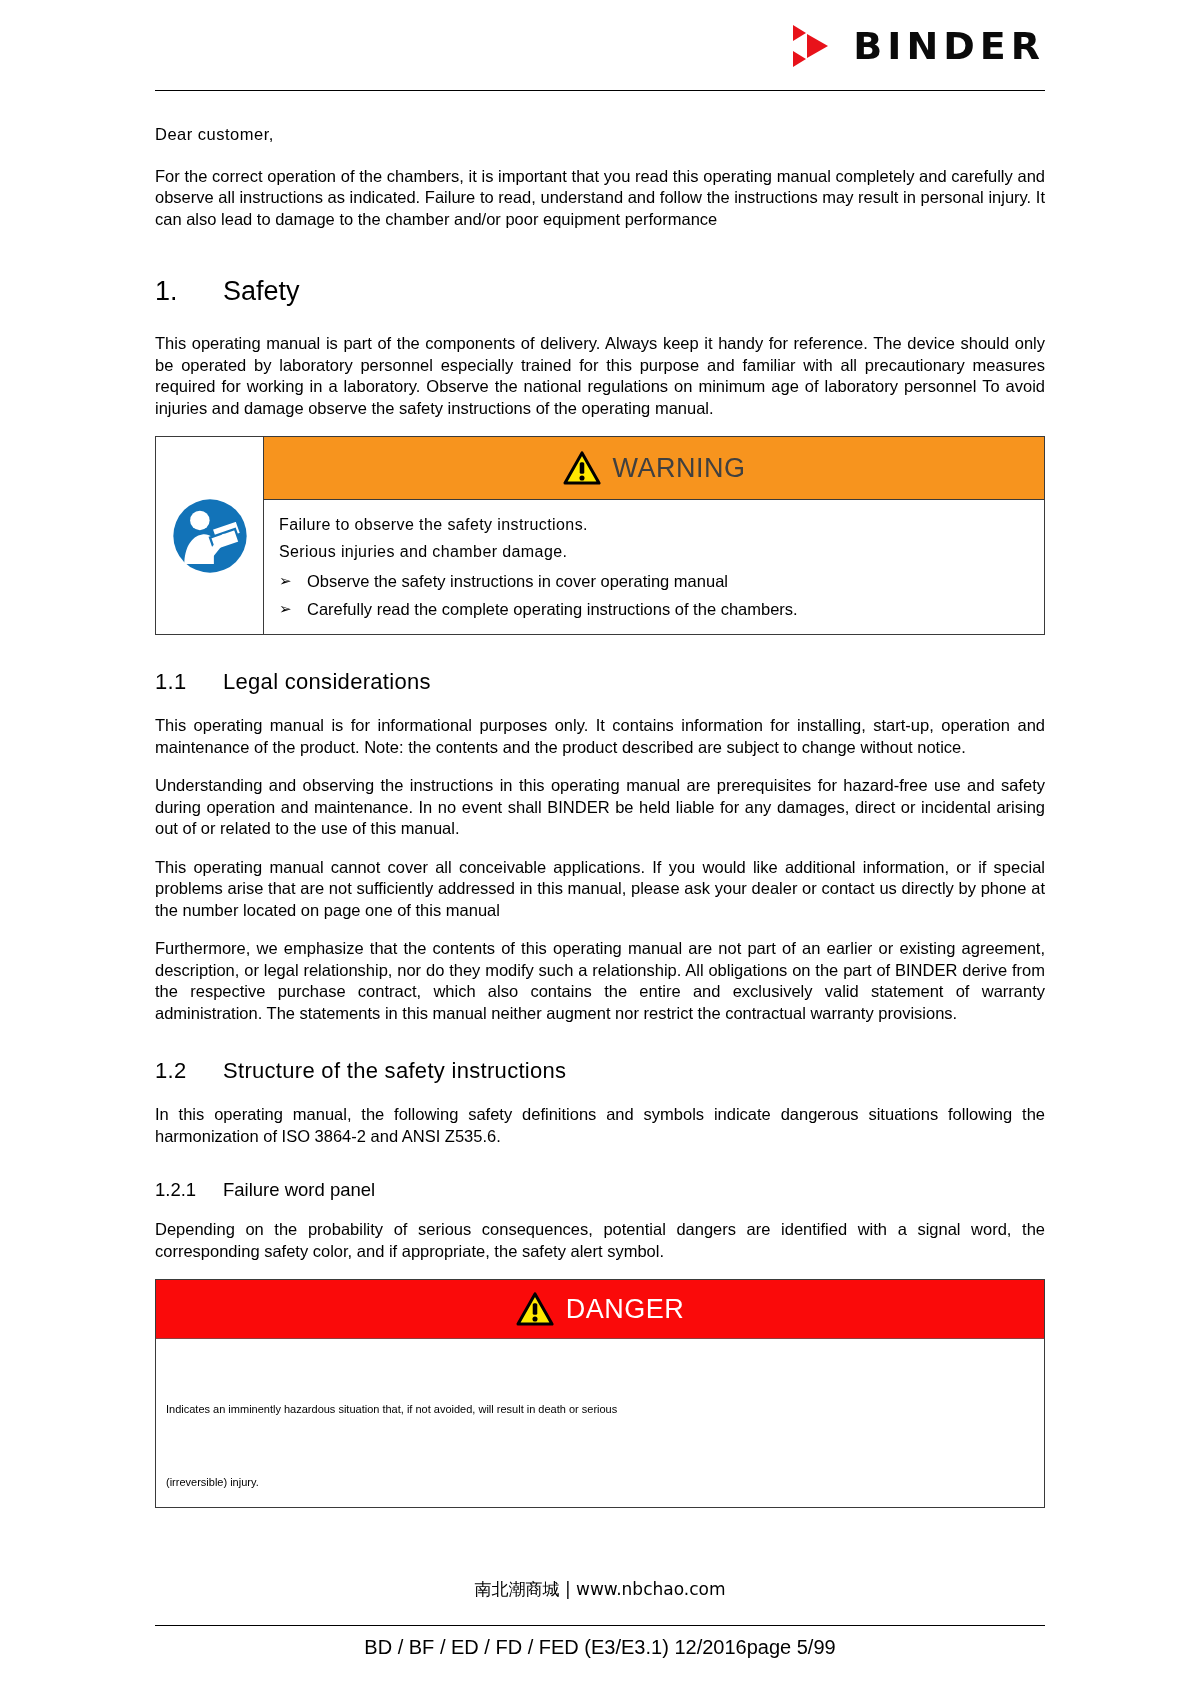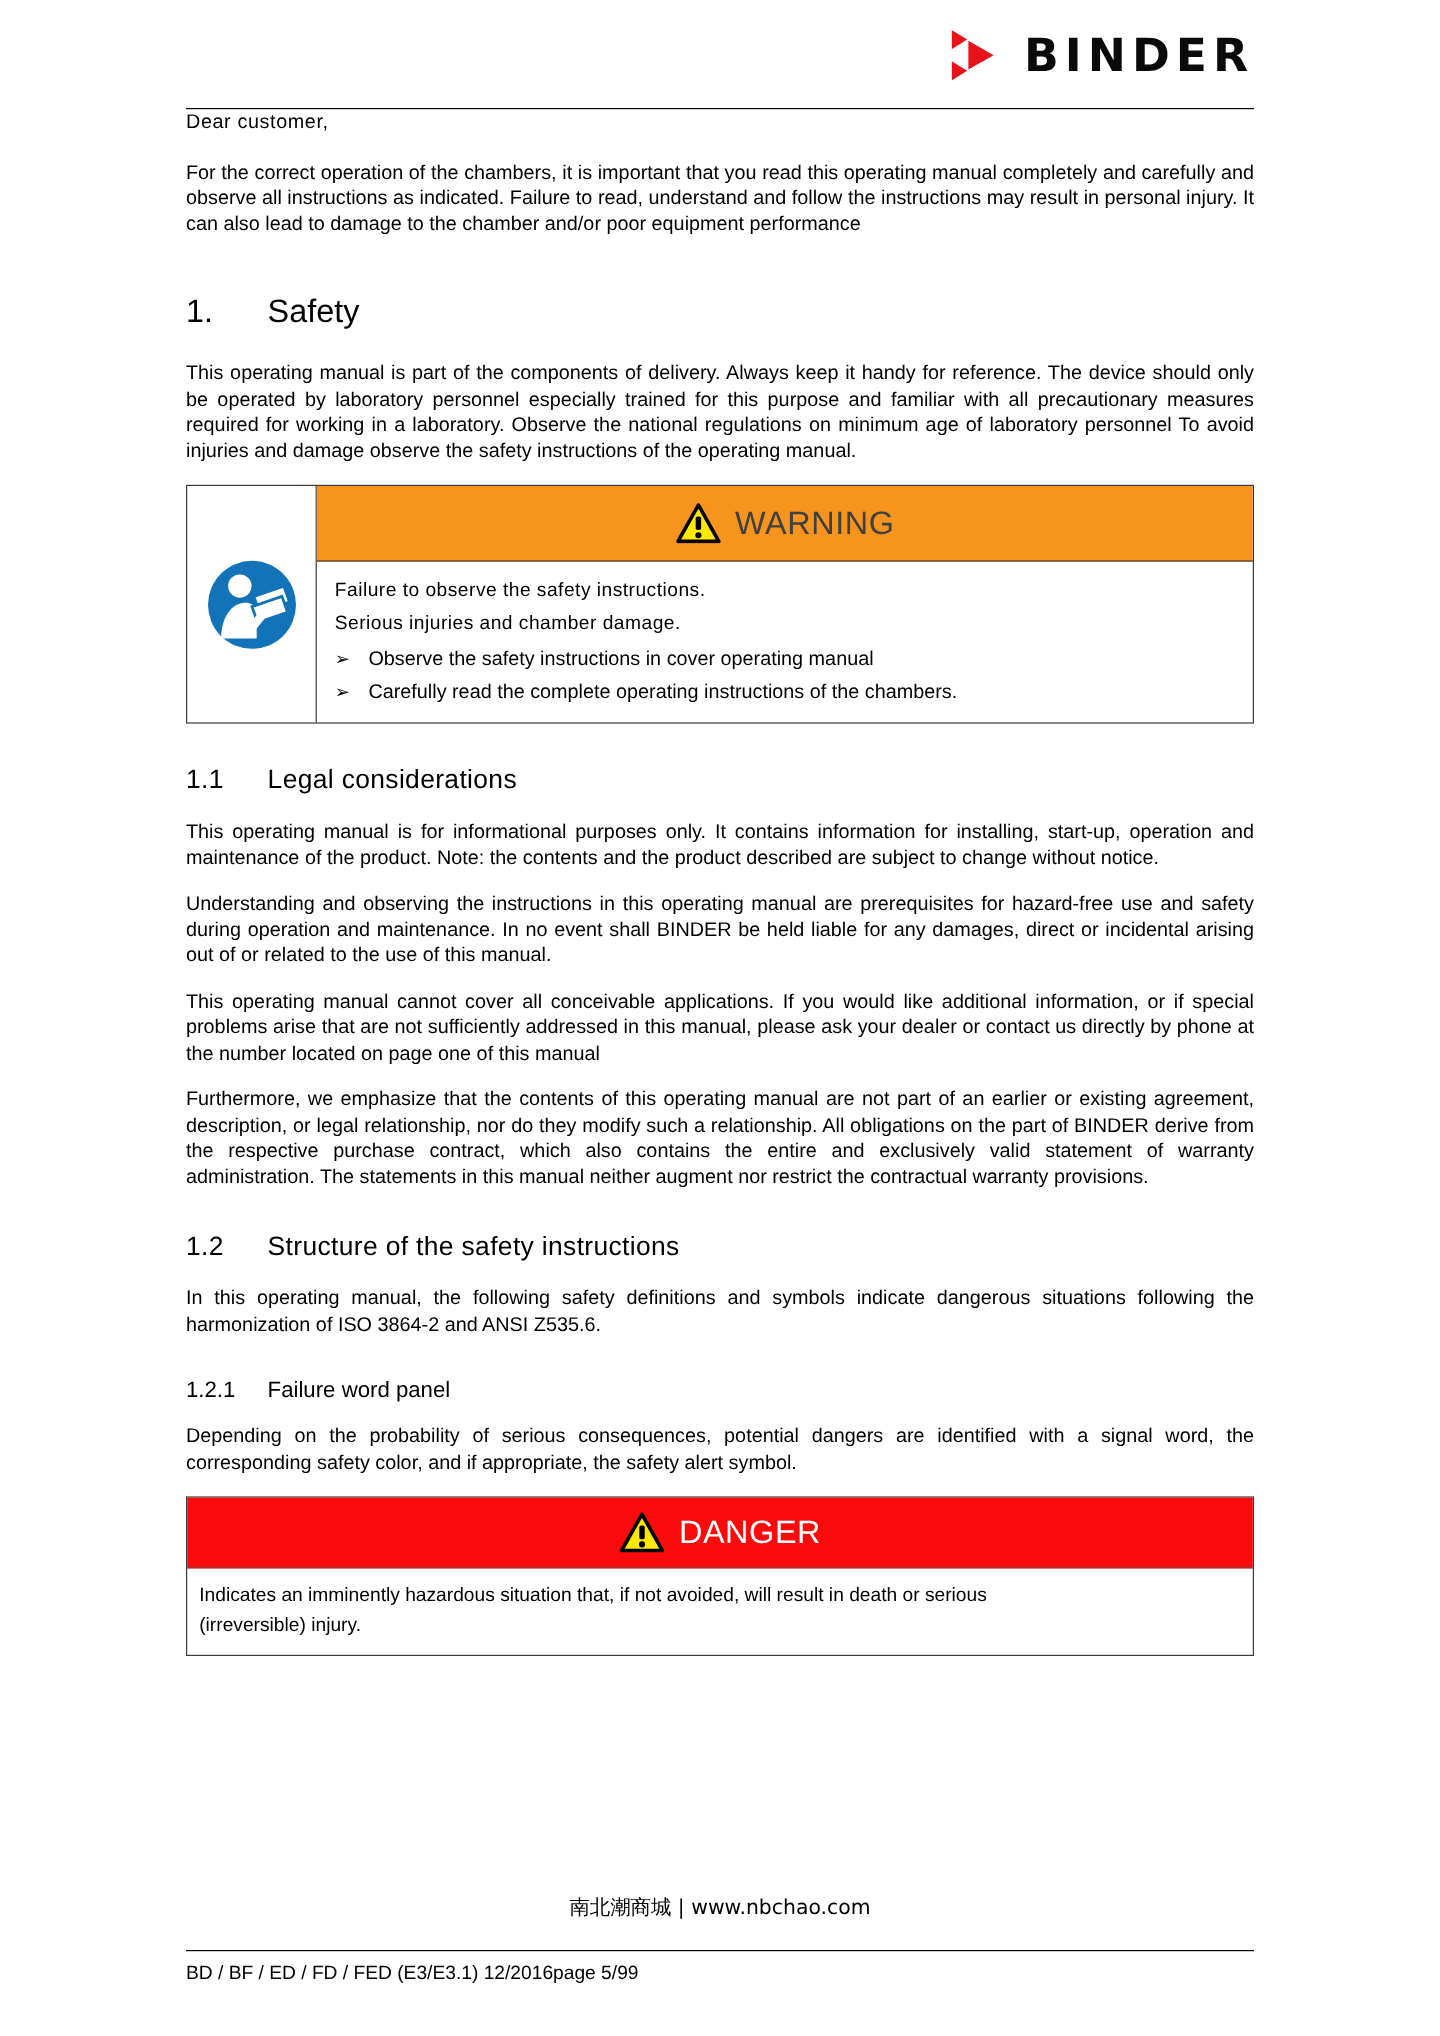--- a/index.html
+++ b/index.html
@@ -53,20 +53,21 @@
     position: absolute;
     left: 155px;
     right: 155px;
     top: 90px;
     height: 1px;
     background: #000000;
   }
 
   
   .content {
+    padding-top: 32px;
   }
   p.body {
     font-size: 16.5px;
     line-height: 21.5px;
     text-align: justify;
     margin: 0 0 17px 0;
   }
   p.salutation {
     font-size: 16.5px;
     line-height: 21.5px;
@@ -177,23 +178,24 @@
   }
   .signal-bar.danger .signal-word {
     color: #ffffff;
     font-size: 27px;
     letter-spacing: 0.5px;
   }
   .danger-body {
     padding: 10px 10px 12px 10px;
   }
   .danger-body .notice-line {
-    font-size: 16px;
+    font-size: 11px;
     line-height: 25px;
     letter-spacing: 0;
+    margin-top: 48px;
   }
 
   .alert-tri { flex: none; }
 
   
   .watermark {
     position: absolute;
     left: 0;
     right: 0;
     top: 1578px;
@@ -209,22 +211,22 @@
     top: 1625px;
     height: 1px;
     background: #000000;
   }
   .footer {
     position: absolute;
     left: 155px;
     right: 155px;
     top: 1636px;
     display: flex;
-    justify-content: flex-start;
-    font-size: 16px;
+    justify-content: center;
+    font-size: 20px;
   }
 </style>
 </head>
 <body>
 
 <div class="page">
 
   <div class="header">
     <div class="logo">
       <svg class="logo-mark" viewBox="0 0 46 44">

